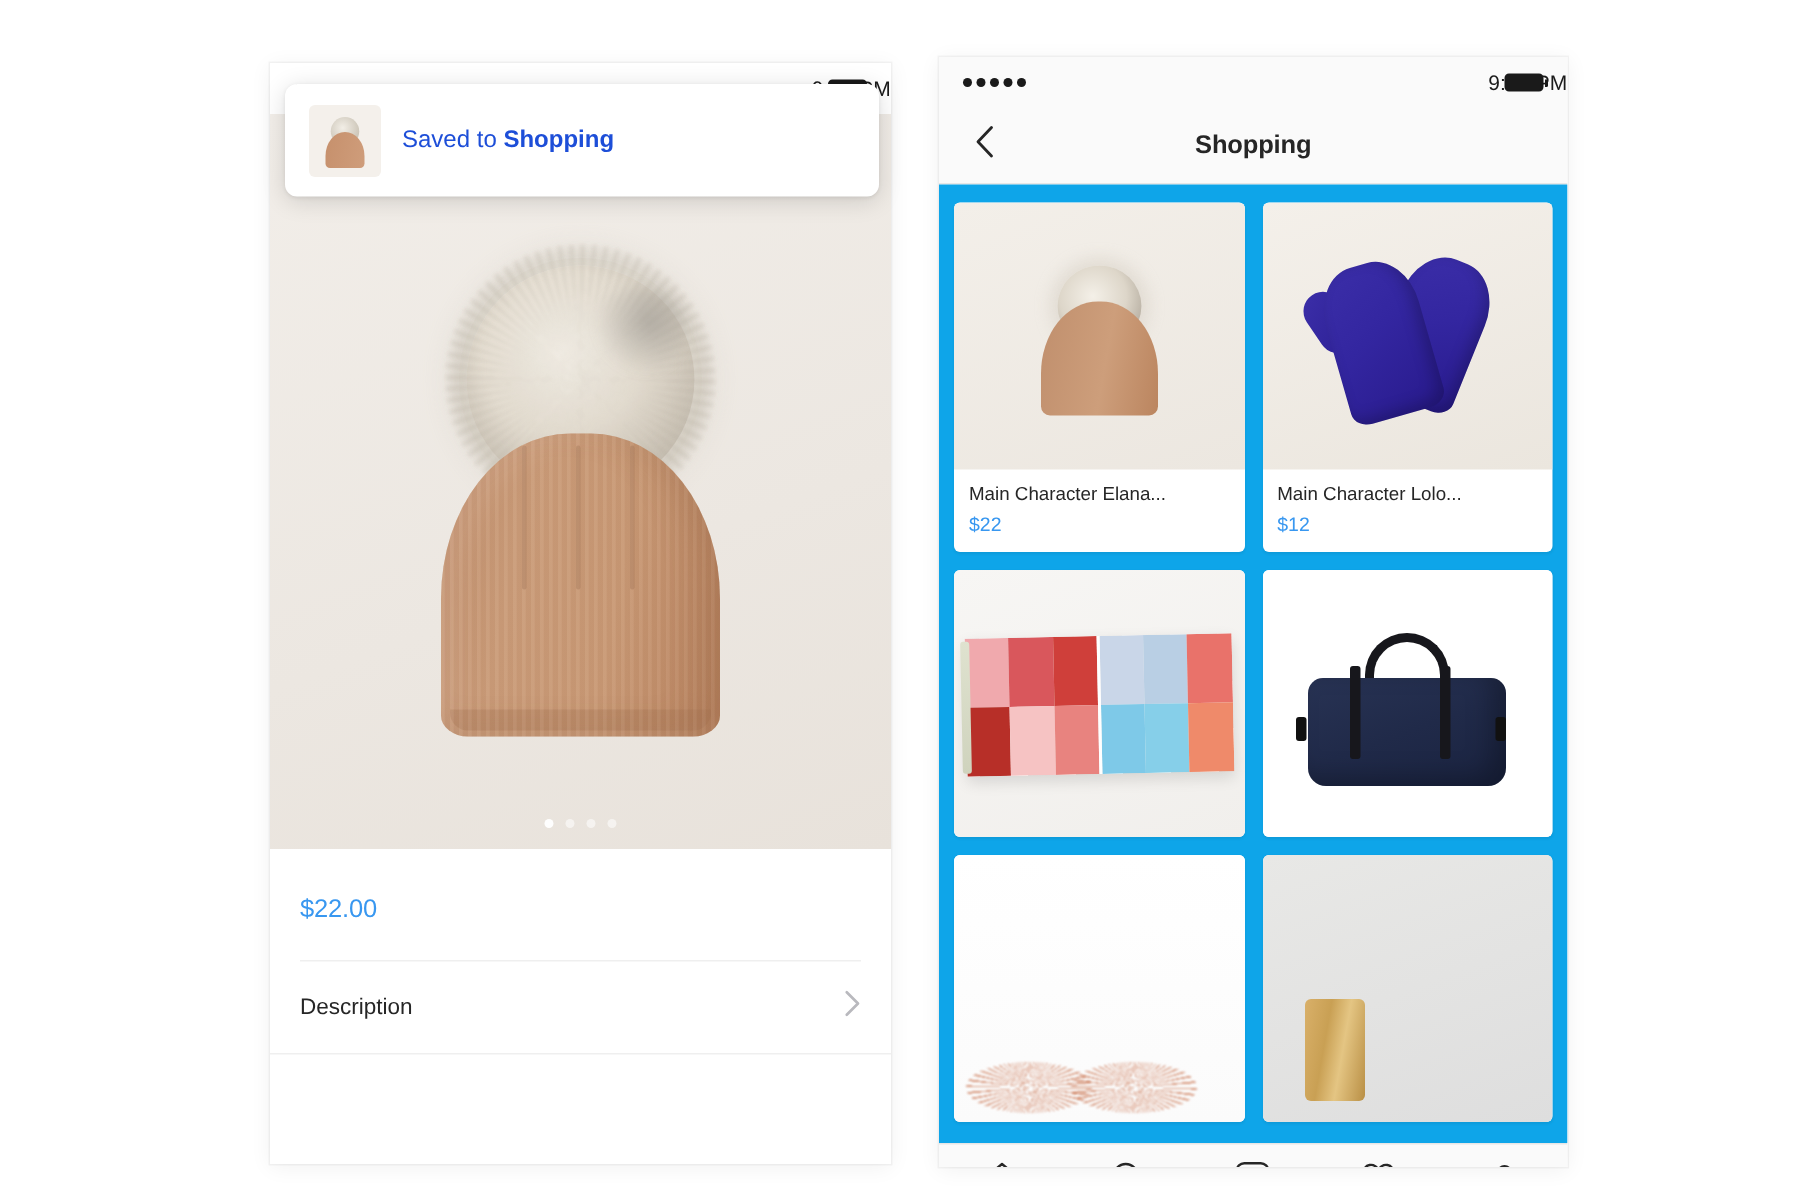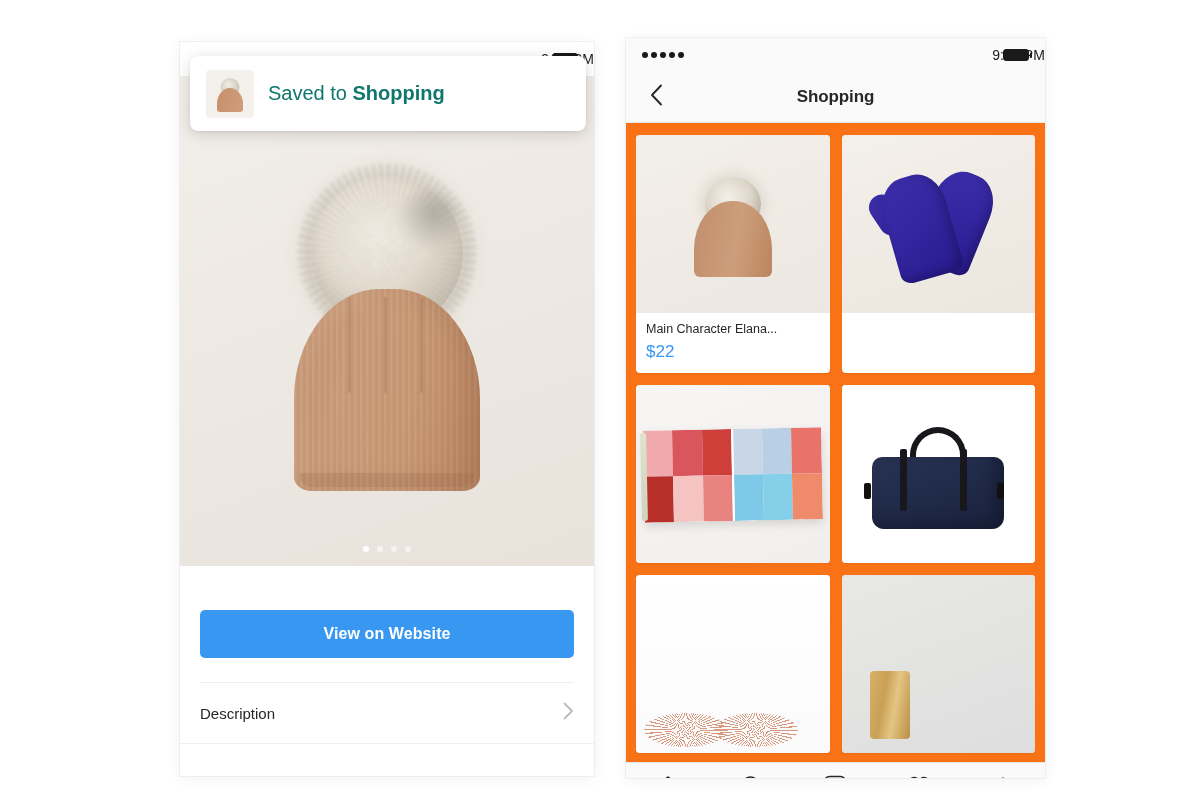--- a/index.html
+++ b/index.html
@@ -324,22 +324,22 @@
     left: 50%;
     transform: translateX(-50%);
     top: 8px;
     width: 19px;
     height: 19px;
     border-radius: 50%;
     background: radial-gradient(circle at 42% 38%, #f2eee6, #cdc6b9 70%, #a8a094);
   }
   .toast-text {
     margin-left: 14px;
-    font-size: 20px;
-    color: #0f766e;
+    font-size: 16px;
+    color: #1d4ed8;
   }
   .toast-text b { font-weight: bold; }
 
   
   .nav-header {
     position: relative;
     height: 50px;
     background: #fafafa;
     border-bottom: 1px solid #e6e6e6;
     display: flex;
@@ -357,21 +357,21 @@
   .nav-title {
     font-size: 17px;
     font-weight: bold;
     color: #262626;
     letter-spacing: -0.1px;
   }
 
   .grid-scroll {
     position: relative;
     height: 639px;
-    background: #f97316;
+    background: #0ea5e9;
     padding: 12px 10px 0 10px;
     box-sizing: border-box;
     overflow: hidden;
   }
   .grid {
     display: grid;
     grid-template-columns: 1fr 1fr;
     gap: 12px;
   }
   .card {
@@ -393,21 +393,21 @@
   .card-name {
     font-size: 12.5px;
     color: #262626;
     white-space: nowrap;
     overflow: hidden;
     text-overflow: ellipsis;
     line-height: 1.2;
   }
   .card-price {
     margin-top: 5px;
-    font-size: 17px;
+    font-size: 13px;
     color: #3897f0;
   }
 
   
   .img-beanie { background: linear-gradient(160deg, #f3efe9, #ece7e0); }
   .mini-beanie-body {
     position: absolute;
     left: 50%;
     transform: translateX(-50%);
     bottom: 36px;
@@ -596,21 +596,21 @@
       </div>
       <div class="dots">
         <span class="d active"></span>
         <span class="d"></span>
         <span class="d"></span>
         <span class="d"></span>
       </div>
     </div>
 
     <div class="product-info">
-      <button class="cta-button">View on Website</button>
+      <div class="product-price">$22.00</div>
       <div class="row-divider"></div>
     </div>
 
     <div class="list-row">
       <span class="list-row-label">Description</span>
       <span class="chev">
         <svg width="11" height="18" viewBox="0 0 11 18" aria-hidden="true">
           <path d="M1.5 1.5 L9 9 L1.5 16.5" fill="none" stroke="#b9b9be" stroke-width="1.8" stroke-linecap="round" stroke-linejoin="round"></path>
         </svg>
       </span>
@@ -660,20 +660,24 @@
             <div class="card-name">Main Character Elana...</div>
             <div class="card-price">$22</div>
           </div>
         </div>
 
         <div class="card">
           <div class="card-img img-mittens">
             <div class="mitt mitt-b"></div>
             <div class="mitt-thumb"></div>
             <div class="mitt mitt-a"></div>
+          </div>
+          <div class="card-meta">
+            <div class="card-name">Main Character Lolo...</div>
+            <div class="card-price">$12</div>
           </div>
         </div>
 
         <div class="card">
           <div class="card-img img-magazine">
             <div class="mag">
               <div class="mag-spine"></div>
               <div class="mag-page left">
                 <div style="background:#f0a9ad"></div>
                 <div style="background:#d9575c"></div>

